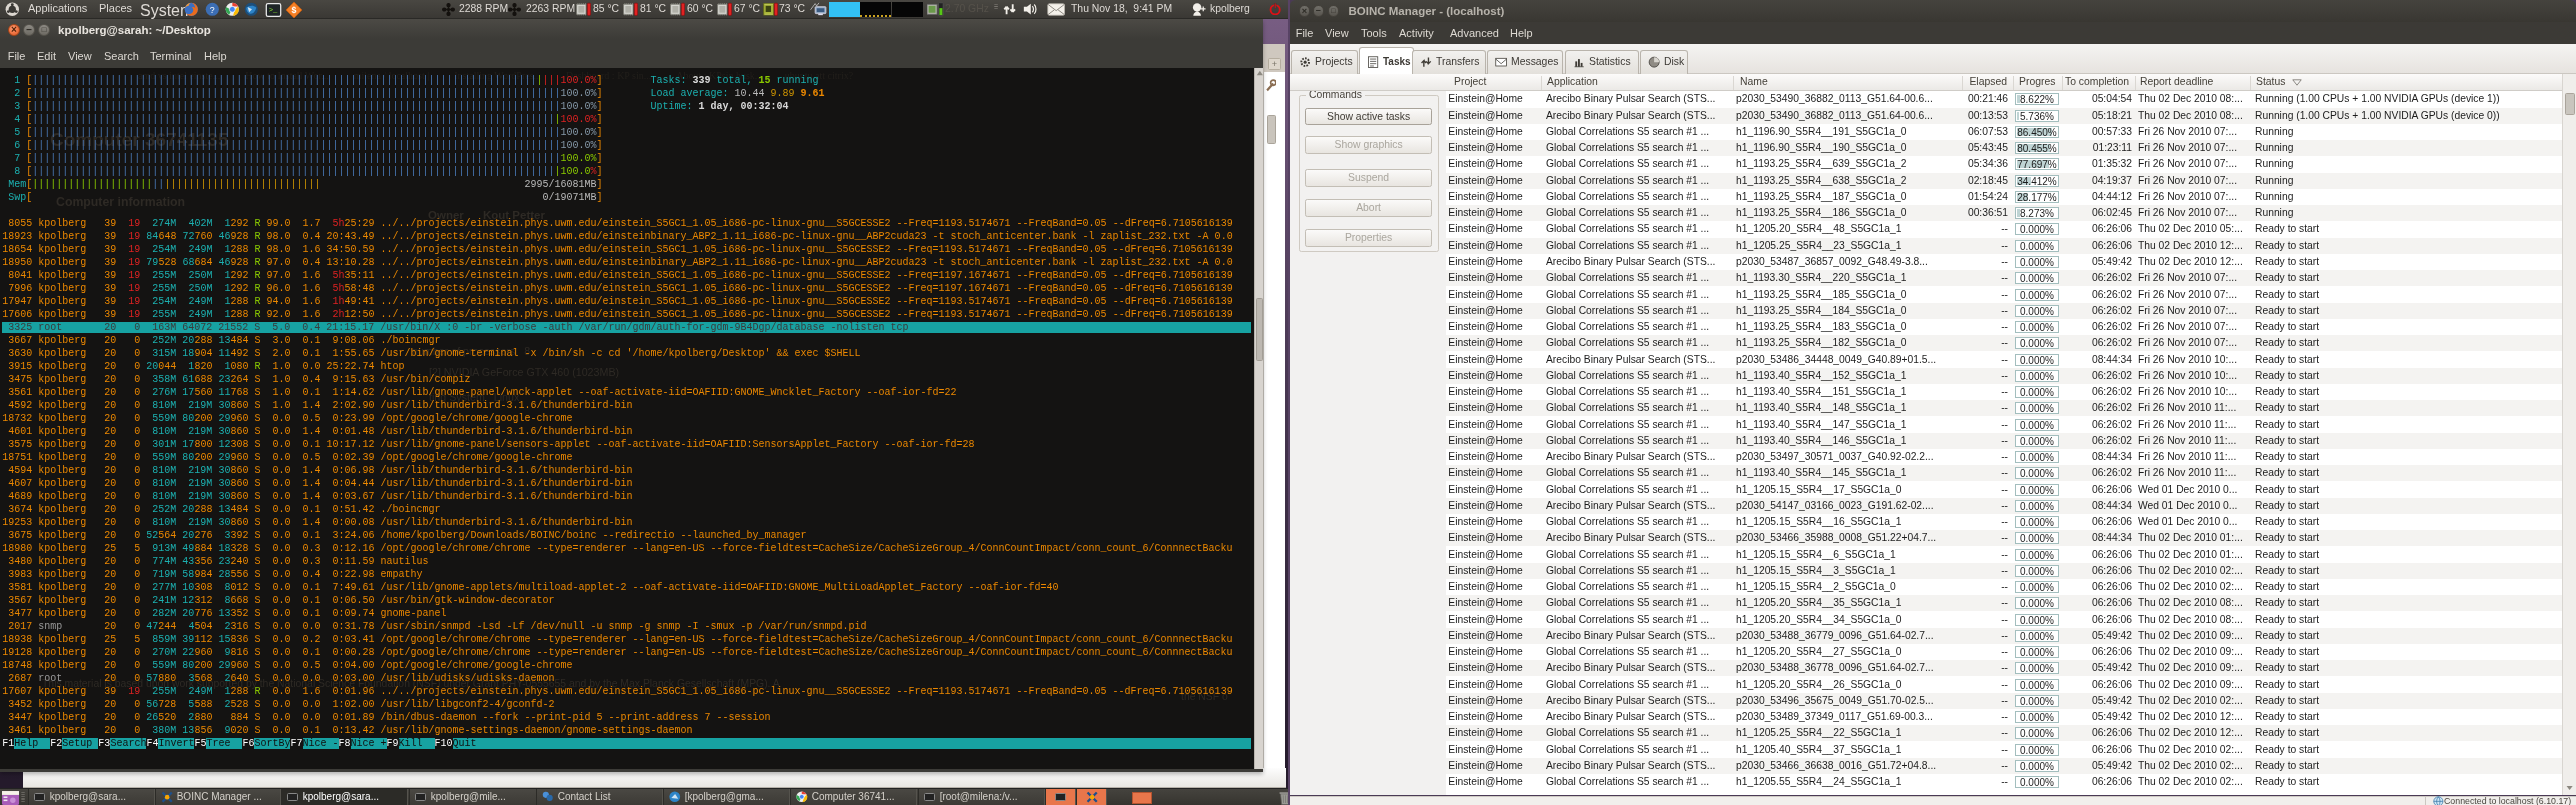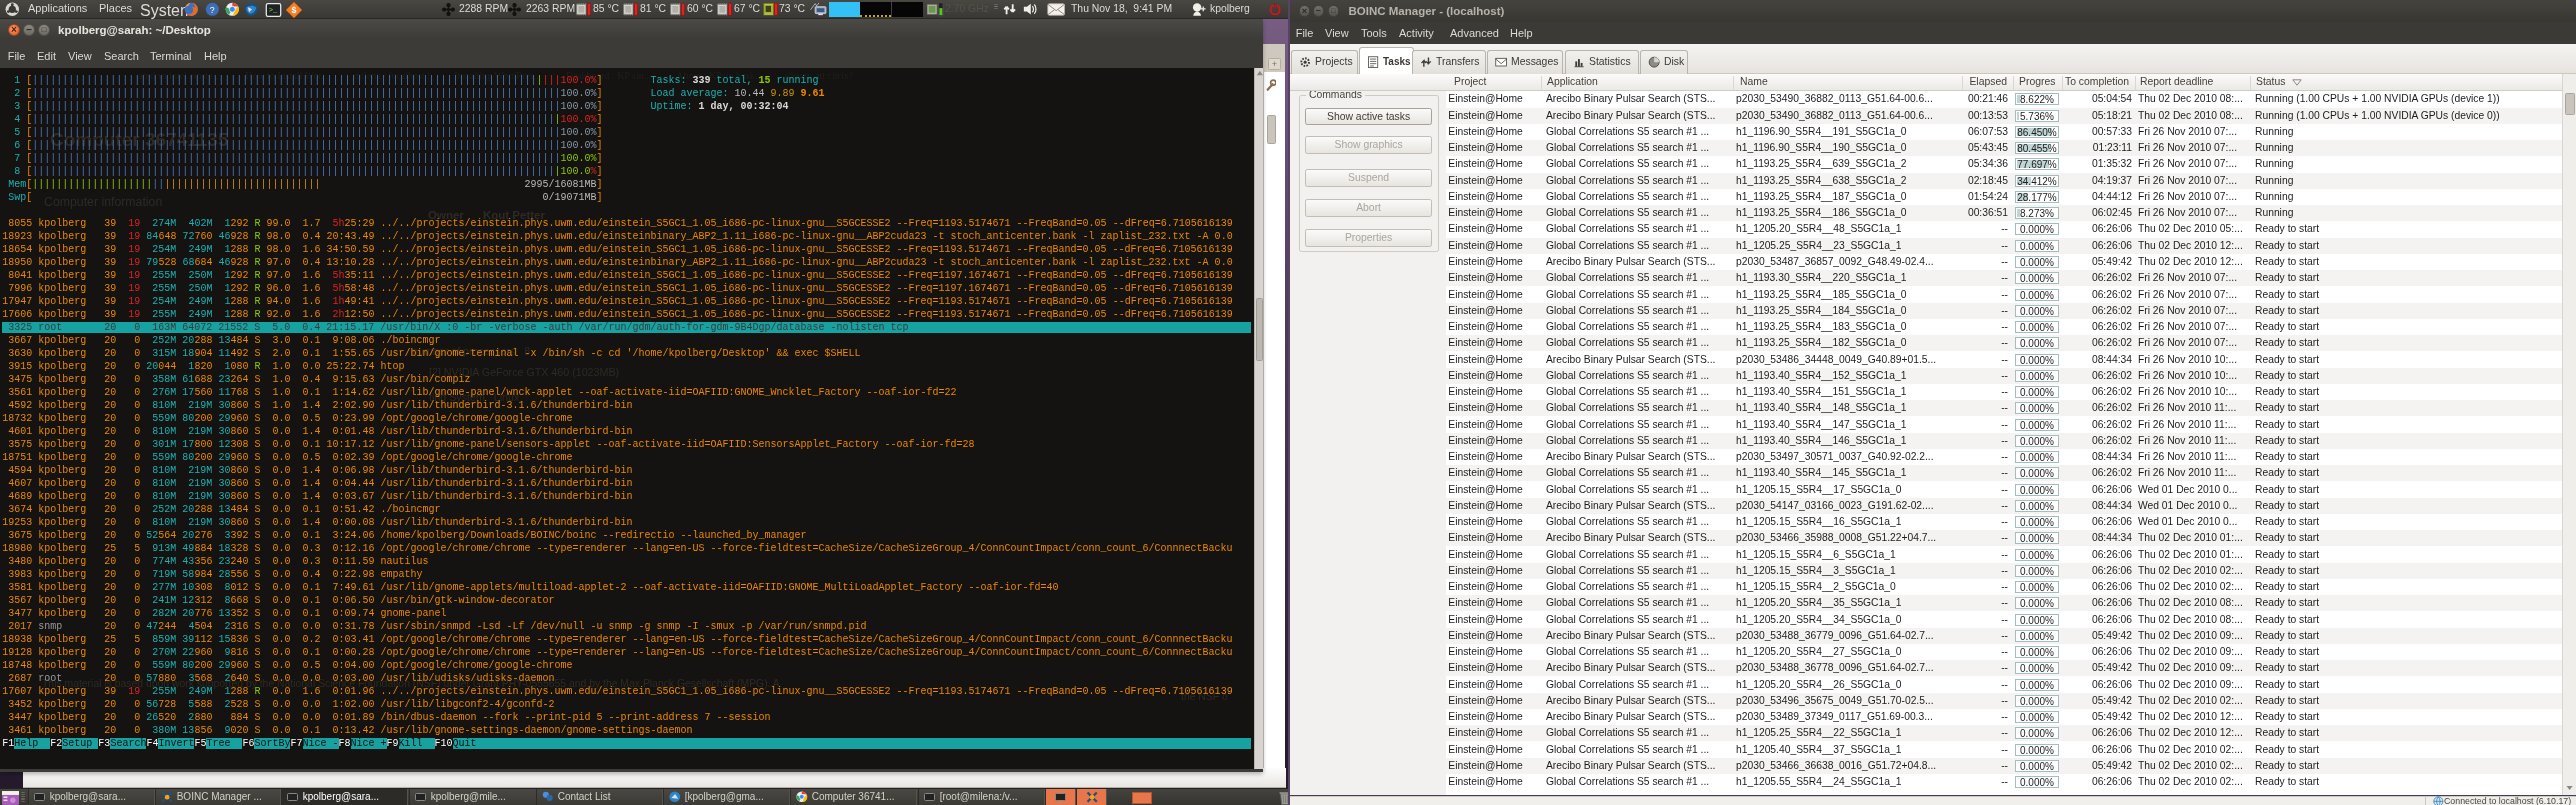--- a/index.html
+++ b/index.html
@@ -94,21 +94,21 @@
           <span style="left:7.7px">File</span>
           <span style="left:37px">Edit</span>
           <span style="left:68px">View</span>
           <span style="left:104px">Search</span>
           <span style="left:150px">Terminal</span>
           <span style="left:204px">Help</span>
         </div>
     <div id="tbody">
       <div class="ghost" style="left:138px;top:1.5px;font-size:10px">amd vs intel einste...&nbsp;&nbsp;&nbsp;&nbsp;&nbsp;&nbsp;&nbsp;&nbsp;&nbsp;&nbsp;How to Install Wor...&nbsp;&nbsp;&nbsp;&nbsp;&nbsp;&nbsp;&nbsp;&nbsp;&nbsp;&nbsp;milena / localhost |&nbsp;&nbsp;&nbsp;&nbsp;&nbsp;&nbsp;&nbsp;&nbsp;&nbsp;&nbsp;Installing WordPres...&nbsp;&nbsp;&nbsp;&nbsp;&nbsp;&nbsp;&nbsp;&nbsp;&nbsp;&nbsp;Dashboard : KP sin...&nbsp;&nbsp;&nbsp;&nbsp;&nbsp;&nbsp;&nbsp;&nbsp;&nbsp;&nbsp;About : KPsin husk...&nbsp;&nbsp;&nbsp;&nbsp;&nbsp;&nbsp;&nbsp;&nbsp;&nbsp;ubuntu att citrix?</div>
       <div class="ghost2" style="left:50px;top:61px;font-size:19px;font-weight:bold">Computer 36741135</div>
-      <div class="ghost2" style="left:44px;top:127px;font-size:12.3px;font-weight:normal">Computer information</div>
+      <div class="ghost2" style="left:56px;top:127px;font-size:12.3px;font-weight:bold">Computer information</div>
       <div class="ghost2" style="left:428px;top:141px;font-size:11.5px;font-weight:bold">Owner&nbsp;&nbsp;&nbsp;&nbsp;&nbsp;&nbsp;Kout Petter</div>
       <div class="ghost2" style="left:412px;top:277px;font-size:10.7px">number of processors&nbsp;&nbsp;&nbsp;8</div>
       <div class="ghost2" style="left:429px;top:298px;font-size:10.7px">[2] NVIDIA GeForce GTX 460 (1023MB)</div>
       <div class="ghost2" style="left:429px;top:323px;font-size:10.7px">ting System&nbsp;&nbsp;&nbsp;Linux</div>
       <div class="ghost2" style="left:42px;top:610px;font-size:10.4px">This material is based upon work supported by the National Science Foundation (NSF) under Grant PHY-0555655 and by the Max Planck Gesellschaft (MPG). A</div>
       <div class="ghost2" style="left:1181px;top:623px;font-size:10.4px">the NSF o</div>
       <pre id="htop"><i class="c">  1 </i>[<i class="bl">||||||||||||||||||||||||||||||||||||||||||||||||||||||||||||||||||||||||||||||||||||</i><i class="g">|</i><i class="r">|||</i><i class="r">100.0%</i>]        <i class="c">Tasks: </i><i class="wb">339</i><i class="c"> total, </i><i class="gb">15</i><i class="c"> running</i>
 <i class="c">  2 </i>[<i class="bl">||||||||||||||||||||||||||||||||||||||||||||||||||||||||||||||||||||||||||||||||||||||||</i><i class="pc">100.0%</i>]        <i class="c">Load average: </i><i class="w">10.44 </i><i class="o2">9.89 </i><i class="ob">9.61</i>
 <i class="c">  3 </i>[<i class="bl">||||||||||||||||||||||||||||||||||||||||||||||||||||||||||||||||||||||||||||||||||||||||</i><i class="pc">100.0%</i>]        <i class="c">Uptime: </i><i class="wb">1 day, 00:32:04</i>
 <i class="c">  4 </i>[<i class="bl">|||||||||||||||||||||||||||||||||||||||||||||||||||||||||||||||||||||||||||||||||||||||</i><i class="g">|</i><i class="r">100.0%</i>]
@@ -554,21 +554,21 @@
           <b class="cbf" style="width:0px"></b>
           <u>0.000%</u>
         </span>
         <span class="ct">06:26:06</span>
         <span class="cd">Thu 02 Dec 2010 12:...</span>
         <span class="cs">Ready to start</span>
       </div>
 <div class="br" style="top:254px;background:#ffffff">
         <span class="cp">Einstein@Home</span>
         <span class="ca">Arecibo Binary Pulsar Search (STS...</span>
-        <span class="cn">p2030_53487_36857_0092_G48.49-02.4...</span>
+        <span class="cn">p2030_53487_36857_0092_G48.49-3.8...</span>
         <span class="ce">--</span>
         <span class="cb">
           <b class="cbf" style="width:0px"></b>
           <u>0.000%</u>
         </span>
         <span class="ct">05:49:42</span>
         <span class="cd">Thu 02 Dec 2010 12:...</span>
         <span class="cs">Ready to start</span>
       </div>
 <div class="br" style="top:270px;background:#f4f3f1">

